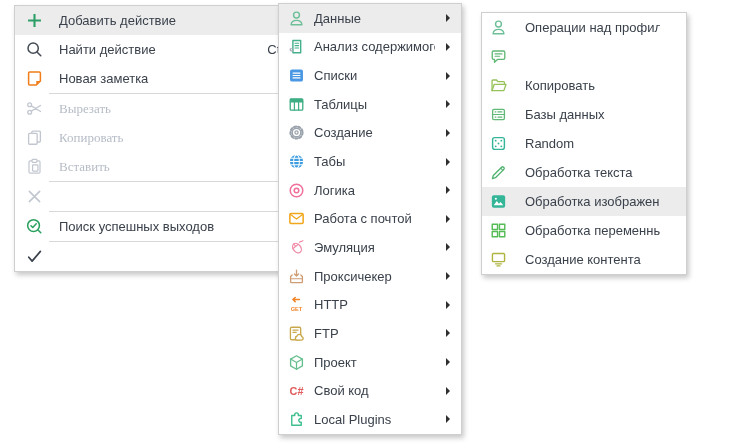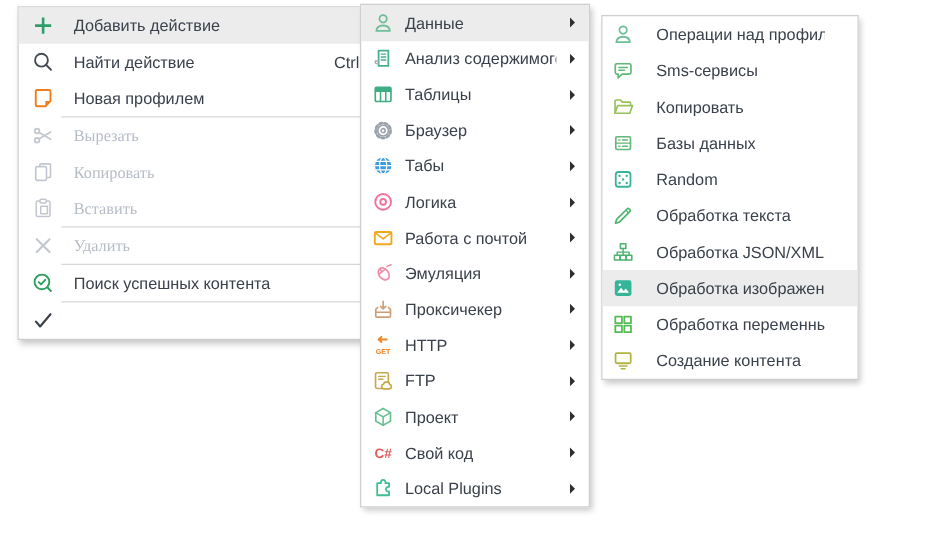--- a/index.html
+++ b/index.html
@@ -11,21 +11,21 @@
     color:var(--text,#3a414b);
   }
   .menu-panel{
     position:absolute;
     background:var(--panel-bg,#fff);
     border:1px solid var(--panel-border,#cfcfcf);
     box-shadow:2px 3px 5px rgba(0,0,0,0.22);
     box-sizing:border-box;
   }
   #panel-main{left:14px;top:5px;width:336px;--rowh:29px;--padl:9px;--gap:15px;z-index:1;}
-  #panel-add-action{left:288px;top:3px;width:184px;--rowh:28.65px;--padl:7px;--gap:8px;z-index:2;}
+  #panel-add-action{left:278px;top:3px;width:184px;--rowh:28.65px;--padl:7px;--gap:8px;z-index:2;}
   #panel-data{left:481px;top:12px;width:206px;--rowh:29px;--padl:6px;--gap:17px;z-index:3;}
   .menu-item{
     height:var(--rowh);
     display:flex;align-items:center;
     padding-left:var(--padl);
     cursor:default;
     white-space:nowrap;
   }
   .menu-item.highlighted{background:var(--highlight,#ececec);}
   .menu-item.disabled{color:var(--disabled,#b6bcc6);font-family:Liberation Serif, serif;}
@@ -71,21 +71,21 @@
       <span class="mi-shortcut">Ctrl+T</span>
       <span class="arrow-col"></span>
     </div>
     <div class="menu-item">
       <span class="icon-box" style="color: rgb(240, 125, 26);">
         <svg viewBox="0 0 20 20" width="19" height="19" fill="none" stroke="currentColor" stroke-width="1.6" stroke-linecap="round" stroke-linejoin="round">
           <path d="M3.8 4.3c0-.6.5-1.1 1.1-1.1h10.2c.6 0 1.1.5 1.1 1.1v8.2l-4.3 4.4H4.9c-.6 0-1.1-.5-1.1-1.1z"></path>
           <path d="M16.2 12.5h-4.3v4.4z" fill="currentColor" stroke="none"></path>
         </svg>
       </span>
-      <span class="mi-label">Новая профилем</span>
+      <span class="mi-label">Новая заметка</span>
       <span class="arrow-col"></span>
     </div>
     <div class="menu-separator"></div>
     <div class="menu-item disabled">
       <span class="icon-box" style="color: rgb(194, 199, 207);">
         <svg viewBox="0 0 20 20" width="19" height="19" fill="none" stroke="currentColor" stroke-width="1.4" stroke-linecap="round" stroke-linejoin="round">
           <circle cx="4.9" cy="6.1" r="2"></circle>
           <circle cx="4.9" cy="13.9" r="2"></circle>
           <path d="M6.7 7.3l9.6 5.8M6.7 12.7l9.6-5.8"></path>
         </svg>
@@ -114,33 +114,32 @@
       <span class="mi-label">Вставить</span>
       <span class="arrow-col"></span>
     </div>
     <div class="menu-separator"></div>
     <div class="menu-item disabled">
       <span class="icon-box" style="color: rgb(194, 199, 207);">
         <svg viewBox="0 0 20 20" width="19" height="19" fill="none" stroke="currentColor" stroke-width="1.7" stroke-linecap="round" stroke-linejoin="round">
           <path d="M4.6 4.6l10.8 10.8M15.4 4.6L4.6 15.4"></path>
         </svg>
       </span>
-      <span class="mi-label">Удалить</span>
       <span class="arrow-col"></span>
     </div>
     <div class="menu-separator"></div>
     <div class="menu-item">
       <span class="icon-box" style="color: rgb(42, 160, 95);">
         <svg viewBox="0 0 20 20" width="19" height="19" fill="none" stroke="currentColor" stroke-width="1.6" stroke-linecap="round" stroke-linejoin="round">
           <circle cx="9" cy="9" r="6.2"></circle>
           <path d="M6.3 9.2l1.9 1.9 3.6-3.9"></path>
           <path d="M13.7 13.7l2.9 2.9"></path>
         </svg>
       </span>
-      <span class="mi-label">Поиск успешных контента</span>
+      <span class="mi-label">Поиск успешных выходов</span>
       <span class="arrow-col"></span>
     </div>
     <div class="menu-separator"></div>
     <div class="menu-item">
       <span class="icon-box" style="color: rgb(58, 65, 75);">
         <svg viewBox="0 0 20 20" width="19" height="19" fill="none" stroke="currentColor" stroke-width="1.8" stroke-linecap="round" stroke-linejoin="round">
           <path d="M4 10.8l3.5 4.1L16.2 4.6"></path>
         </svg>
       </span>
       <span class="arrow-col"></span>
@@ -166,41 +165,53 @@
           <path d="M8.4 6.6h3.8M8.4 9.1h3.8M8.4 11.6h3.8" stroke-width="1.2"></path>
           <path d="M6.2 14.6H4.6c-.7 0-1.2-.5-1.2-1.2v-1h2.8" stroke="#a7adb6" stroke-width="1.2"></path>
         </svg>
       </span>
       <span class="mi-label">Анализ содержимого</span>
       <span class="arrow-col">
         <span class="submenu-arrow"></span>
       </span>
     </div>
     <div class="menu-item">
+      <span class="icon-box" style="color: rgb(74, 151, 227);">
+        <svg viewBox="0 0 20 20" width="19" height="19" fill="none" stroke="currentColor" stroke-width="1.5" stroke-linecap="round" stroke-linejoin="round">
+          <rect x="3.2" y="3.6" width="13.6" height="12.8" rx="2" fill="currentColor" stroke="none"></rect>
+          <path d="M6.4 7.4h7.2M6.4 10h7.2M6.4 12.6h7.2" stroke="#fff" stroke-width="1.3"></path>
+        </svg>
+      </span>
+      <span class="mi-label">Списки</span>
+      <span class="arrow-col">
+        <span class="submenu-arrow"></span>
+      </span>
+    </div>
+    <div class="menu-item">
       <span class="icon-box" style="color: rgb(63, 174, 133);">
         <svg viewBox="0 0 20 20" width="19" height="19" fill="none" stroke="currentColor" stroke-width="1.4" stroke-linecap="round" stroke-linejoin="round">
           <path d="M3.4 5a1 1 0 0 1 1-1h11.2a1 1 0 0 1 1 1v2.3H3.4z" fill="currentColor" stroke="none"></path>
           <rect x="3.4" y="4" width="13.2" height="12" rx="1"></rect>
           <path d="M3.4 7.3h13.2M7.8 7.3v8.7M12.2 7.3v8.7" stroke-width="1.3"></path>
         </svg>
       </span>
       <span class="mi-label">Таблицы</span>
       <span class="arrow-col">
         <span class="submenu-arrow"></span>
       </span>
     </div>
     <div class="menu-item">
       <span class="icon-box" style="color: rgb(154, 162, 172);">
         <svg viewBox="0 0 20 20" width="19" height="19" fill="none" stroke="currentColor" stroke-width="1.5" stroke-linecap="round" stroke-linejoin="round">
           <circle cx="10" cy="10" r="6.3" stroke-width="2.3" stroke-dasharray="2.2 2.2"></circle>
           <circle cx="10" cy="10" r="4.5" stroke-width="1.4"></circle>
           <circle cx="10" cy="10" r="1.7" stroke-width="1.3"></circle>
         </svg>
       </span>
-      <span class="mi-label">Браузер</span>
+      <span class="mi-label">Создание</span>
       <span class="arrow-col">
         <span class="submenu-arrow"></span>
       </span>
     </div>
     <div class="menu-item">
       <span class="icon-box" style="color: rgb(59, 156, 224);">
         <svg viewBox="0 0 20 20" width="19" height="19" fill="none" stroke="currentColor" stroke-width="1.5" stroke-linecap="round" stroke-linejoin="round">
           <circle cx="10" cy="10" r="6.9" fill="currentColor" stroke="none"></circle>
           <g stroke="#fff" stroke-width="1.1">
             <ellipse cx="10" cy="10" rx="3" ry="6.9"></ellipse>
@@ -337,21 +348,20 @@
       <span class="mi-label">Операции над профилем</span>
       <span class="arrow-col"></span>
     </div>
     <div class="menu-item">
       <span class="icon-box" style="color: rgb(98, 184, 118);">
         <svg viewBox="0 0 20 20" width="19" height="19" fill="none" stroke="currentColor" stroke-width="1.4" stroke-linecap="round" stroke-linejoin="round">
           <path d="M3.4 5.6c0-.8.6-1.4 1.4-1.4h10.4c.8 0 1.4.6 1.4 1.4v6c0 .8-.6 1.4-1.4 1.4H9.2l-3.4 3.1V13H4.8c-.8 0-1.4-.6-1.4-1.4z"></path>
           <path d="M6.4 7.3h7.2M6.4 9.7h4.8" stroke-width="1.2"></path>
         </svg>
       </span>
-      <span class="mi-label">Sms-сервисы</span>
       <span class="arrow-col"></span>
     </div>
     <div class="menu-item">
       <span class="icon-box" style="color: rgb(150, 194, 90);">
         <svg viewBox="0 0 20 20" width="19" height="19" fill="none" stroke="currentColor" stroke-width="1.4" stroke-linecap="round" stroke-linejoin="round">
           <path d="M3.2 15.4V5.2c0-.6.4-1 1-1h3.7l1.4 1.8h6c.6 0 1 .4 1 1v1.1"></path>
           <path d="M3.2 15.4l2.2-6.5h12.5l-2.3 6.5z"></path>
         </svg>
       </span>
       <span class="mi-label">Копировать</span>
@@ -387,33 +397,20 @@
     <div class="menu-item">
       <span class="icon-box" style="color: rgb(77, 179, 110);">
         <svg viewBox="0 0 20 20" width="19" height="19" fill="none" stroke="currentColor" stroke-width="1.4" stroke-linecap="round" stroke-linejoin="round">
           <path d="M3.6 16.4l.9-3.2 8.8-8.8c.5-.5 1.4-.5 1.9 0l.4.4c.5.5.5 1.4 0 1.9l-8.8 8.8z"></path>
           <path d="M12.3 5.4l2.3 2.3" stroke-width="1.1"></path>
         </svg>
       </span>
       <span class="mi-label">Обработка текста</span>
       <span class="arrow-col"></span>
     </div>
-    <div class="menu-item">
-      <span class="icon-box" style="color: rgb(77, 179, 110);">
-        <svg viewBox="0 0 20 20" width="19" height="19" fill="none" stroke="currentColor" stroke-width="1.3" stroke-linecap="round" stroke-linejoin="round">
-          <rect x="7.7" y="3.2" width="4.6" height="4"></rect>
-          <rect x="2.7" y="12.8" width="4.6" height="4"></rect>
-          <rect x="7.7" y="12.8" width="4.6" height="4"></rect>
-          <rect x="12.7" y="12.8" width="4.6" height="4"></rect>
-          <path d="M10 7.2v3M10 10.2v2.6M5 12.8v-2.6h10v2.6" stroke-width="1.2"></path>
-        </svg>
-      </span>
-      <span class="mi-label">Обработка JSON/XML</span>
-      <span class="arrow-col"></span>
-    </div>
     <div class="menu-item highlighted">
       <span class="icon-box" style="color: rgb(53, 181, 152);">
         <svg viewBox="0 0 20 20" width="19" height="19" fill="none" stroke="currentColor" stroke-width="1.5" stroke-linecap="round" stroke-linejoin="round">
           <rect x="3" y="3.4" width="14" height="13.2" rx="2" fill="currentColor" stroke="none"></rect>
           <path d="M5 13.9l3.2-4.3 2.3 2.8 1.7-2 2.8 3.5z" fill="#fff" stroke="none"></path>
           <circle cx="7.2" cy="7.1" r="1.1" fill="#fff" stroke="none"></circle>
         </svg>
       </span>
       <span class="mi-label">Обработка изображений</span>
       <span class="arrow-col"></span>

